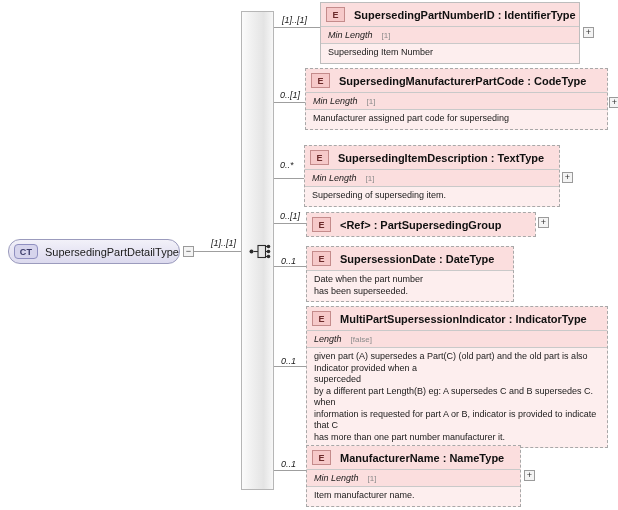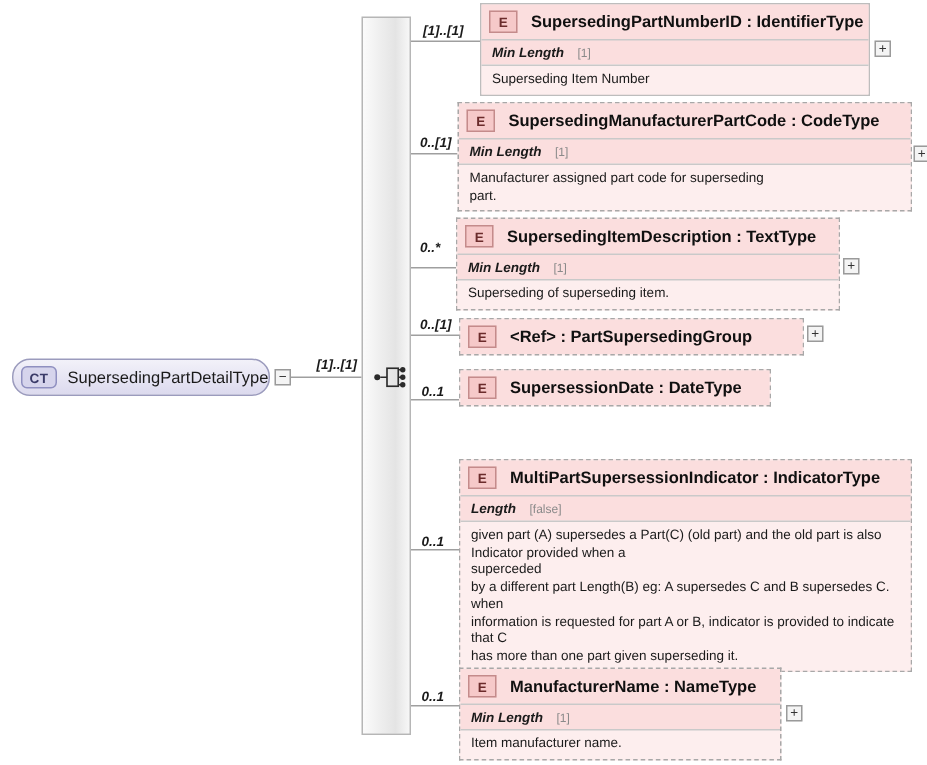--- a/index.html
+++ b/index.html
@@ -90,21 +90,21 @@
     position: absolute;
     background: #9f9f9f;
   }
   .hline { height: 1px; }
 
   
   .card {
     position: absolute;
     font-size: 9px;
     font-style: italic;
-    font-weight: bold;
+    font-weight: normal;
     color: #1a1a1a;
     white-space: nowrap;
   }
 
   
   .elem {
     position: absolute;
     box-sizing: border-box;
     background: #fdeeee;
     border: 1px solid #d9a7a7;
@@ -145,21 +145,21 @@
   }
   .facet-row {
     border-top: 1px solid #c9c9c9;
     padding: 3px 6px 3px 7px;
     font-size: 9px;
     font-style: italic;
     color: #1a1a1a;
     background: #fbdede;
     white-space: nowrap;
   }
-  .facet-name { font-weight: bold; }
+  .facet-name { font-weight: normal; }
   .facet-val {
     margin-left: 9px;
     font-weight: normal;
     font-style: normal;
     color: #8a8a8a;
     font-size: 8px;
   }
   .doc-row {
     border-top: 1px solid #c9c9c9;
     padding: 3px 6px 4px 7px;
@@ -236,21 +236,20 @@
 <div class="elem optional" style="left:305px; top:68px; width:303px;">
   <div class="elem-head">
     <span class="e-badge">E</span>
     <span class="e-title">SupersedingManufacturerPartCode : CodeType</span>
   </div>
   <div class="facet-row">
     <span class="facet-name">Min Length</span><span class="facet-val">[1]</span>
   </div>
   <div class="doc-row">
     <div>Manufacturer assigned part code for superseding</div>
-    <div>part.</div>
   </div>
 </div>
 <div class="toggle" style="left:609px; top:97px;">+</div>
 
 <div class="elem optional" style="left:304px; top:145px; width:256px;">
   <div class="elem-head">
     <span class="e-badge">E</span>
     <span class="e-title">SupersedingItemDescription : TextType</span>
   </div>
   <div class="facet-row">
@@ -267,40 +266,44 @@
     <span class="e-badge">E</span>
     <span class="e-title">&lt;Ref&gt;        : PartSupersedingGroup</span>
   </div>
 </div>
 <div class="toggle" style="left:538px; top:217px;">+</div>
 
 <div class="elem optional" style="left:306px; top:246px; width:208px;">
   <div class="elem-head">
     <span class="e-badge">E</span>
     <span class="e-title">SupersessionDate : DateType</span>
+  </div>
+  <div class="doc-row">
+    <div>Date when the part number</div>
+    <div>has been superseeded.</div>
   </div>
 </div>
 
 <div class="elem optional" style="left:306px; top:306px; width:302px;">
   <div class="elem-head">
     <span class="e-badge">E</span>
     <span class="e-title">MultiPartSupersessionIndicator : IndicatorType</span>
   </div>
   <div class="facet-row">
     <span class="facet-name">Length</span><span class="facet-val">[false]</span>
   </div>
   <div class="doc-row">
     <div>given part (A) supersedes a Part(C) (old part) and the old part is also</div>
     <div>Indicator provided when a</div>
     <div>superceded</div>
     <div>by a different part Length(B) eg: A supersedes C and B supersedes C.</div>
     <div>when</div>
     <div>information is requested for part A or B, indicator is provided to indicate</div>
     <div>that C</div>
-    <div>has more than one part given superseding it.</div>
+    <div>has more than one part number manufacturer it.</div>
   </div>
 </div>
 
 <div class="elem optional" style="left:306px; top:445px; width:215px;">
   <div class="elem-head">
     <span class="e-badge">E</span>
     <span class="e-title">ManufacturerName : NameType</span>
   </div>
   <div class="facet-row">
     <span class="facet-name">Min Length</span><span class="facet-val">[1]</span>

